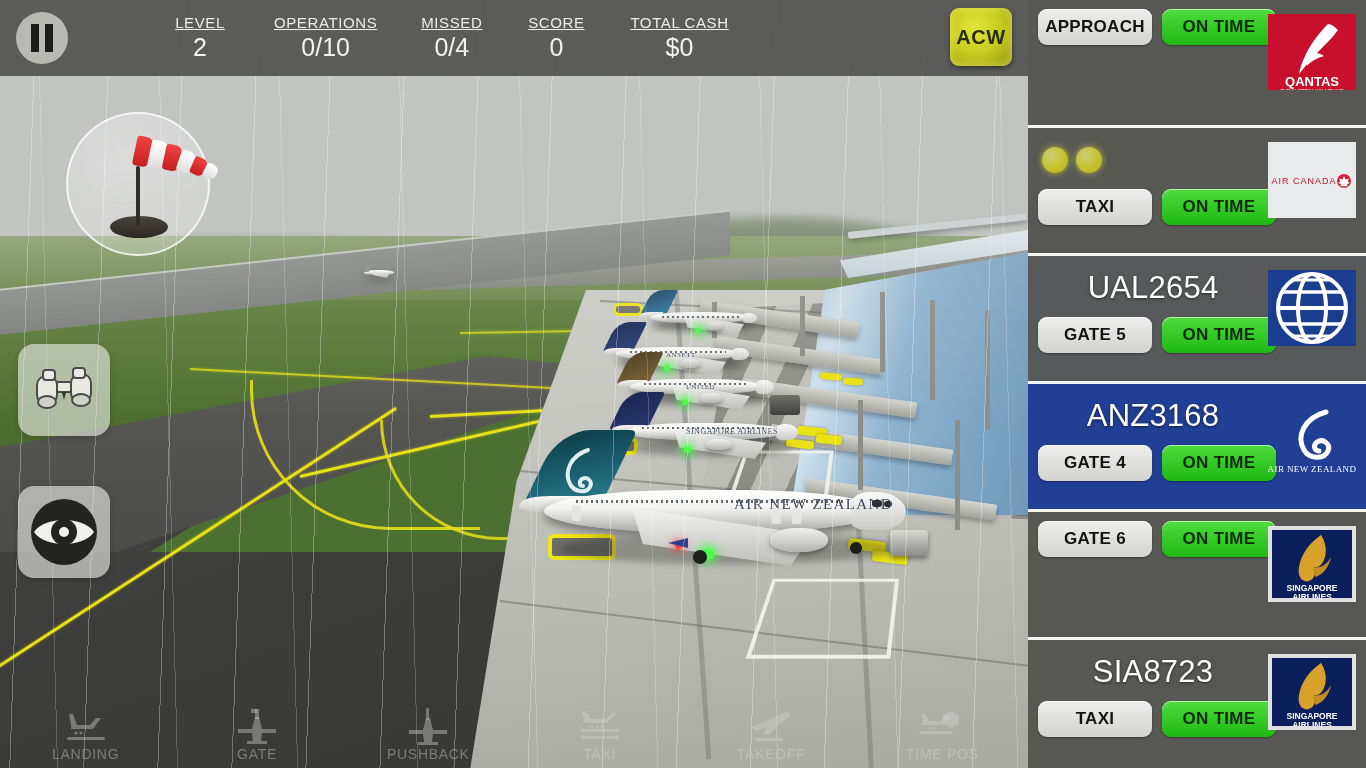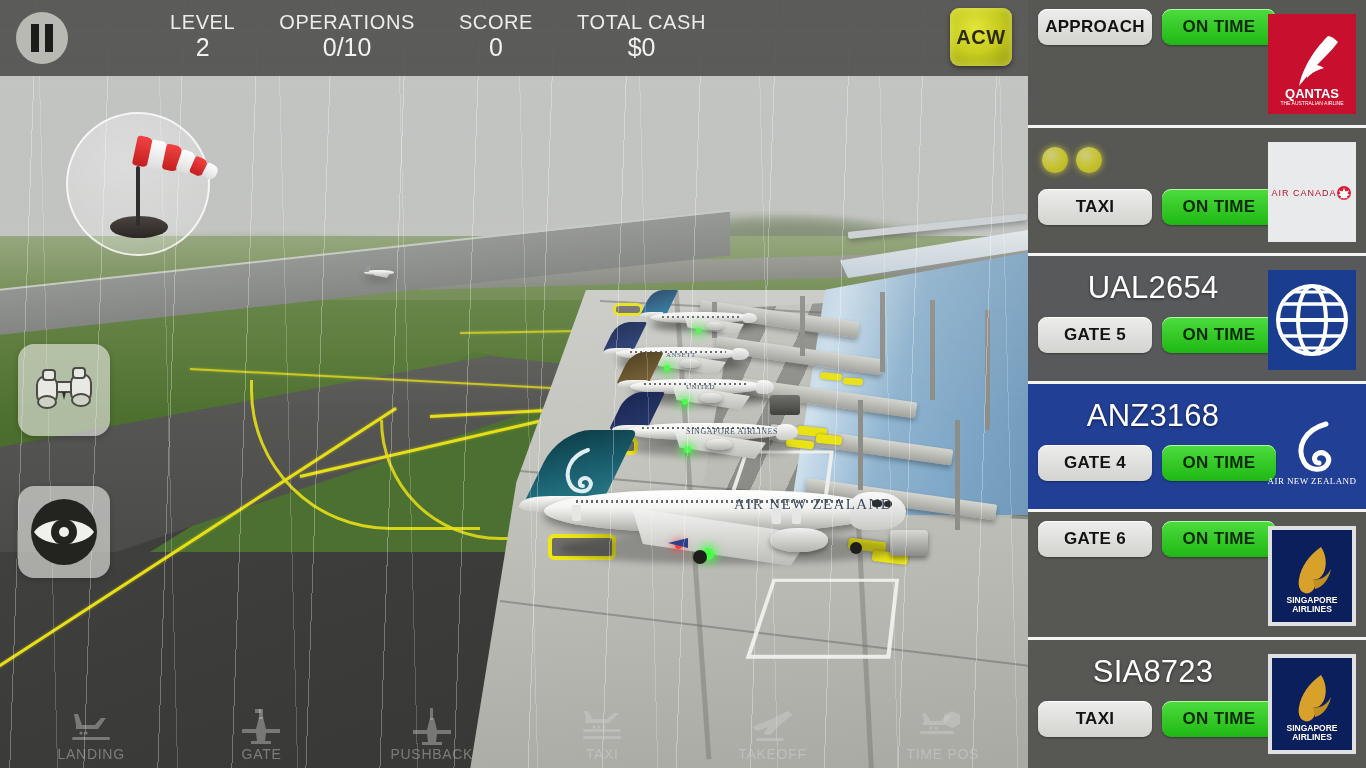--- a/index.html
+++ b/index.html
@@ -180,21 +180,21 @@
     background:rgba(76,76,74,.88); display:flex; align-items:center; z-index:30;
   }
   #pause-btn {
     width:52px; height:52px; margin-left:16px; border-radius:50%;
     background:#b9b9b4; display:flex; align-items:center; justify-content:center; gap:6px;
     cursor:pointer; flex:0 0 auto;
   }
   #pause-btn i { display:block; width:8px; height:28px; background:#1c1c1a; }
   .stats { display:flex; align-items:center; margin-left:80px; }
   .stat { text-align:center; color:#f2f2f0; padding:0 22px; min-width:104px; }
-  .stat .k { font-size:20px; letter-spacing:.6px; opacity:.96; line-height:17px; }
+  .stat .k { font-size:15px; letter-spacing:.6px; opacity:.96; line-height:17px;text-decoration:underline; }
   .stat .v { font-size:25px; line-height:30px; margin-top:1px; }
   #acw-badge {
     position:absolute; right:16px; top:8px; width:62px; height:58px; border-radius:9px;
     background: radial-gradient(circle at 40% 35%, #e2e63a 0%, #c7cc1e 48%, #8e9310 100%);
     display:flex; align-items:center; justify-content:center; cursor:pointer;
     box-shadow: inset 0 0 10px rgba(255,255,140,.55), 0 2px 5px rgba(0,0,0,.45);
   }
   #acw-badge span { font-size:20px; font-weight:bold; color:#2b2b08; letter-spacing:.5px; }
 
   
@@ -214,21 +214,21 @@
     position:absolute; left:18px; width:92px; height:92px; border-radius:16px;
     background:rgba(236,236,232,.62); display:flex; align-items:center; justify-content:center;
     cursor:pointer; z-index:20; box-shadow:0 2px 6px rgba(0,0,0,.2);
   }
   #btn-binoculars { top:344px; }
   #btn-eye { top:486px; }
 
   
   #actions {
     position:absolute; left:0; bottom:0; width:1028px; height:95px;
-    display:flex; align-items:flex-end; z-index:25; pointer-events:none;padding-left:6px;
+    display:flex; align-items:flex-end; z-index:25; pointer-events:none;
   }
   .act {
     flex:1; text-align:center; color:rgba(215,215,212,.42); pointer-events:auto; cursor:pointer;
     padding-bottom:6px; position:relative;
   }
   .act .ico { height:48px; display:flex; align-items:flex-end; justify-content:center; }
   .act .ico svg { fill: rgba(208,208,204,.42); }
   .act .lbl { font-size:14px; line-height:15px; letter-spacing:.7px; }
 
   
@@ -263,21 +263,21 @@
     background: linear-gradient(180deg,#ededeb,#d3d3d0);
     box-shadow: inset 0 1px 0 rgba(255,255,255,.9), 0 1px 2px rgba(0,0,0,.35);
     font-weight: bold;
   }
   .pill.ontime {
     background: linear-gradient(180deg,#4ddc3e,#1fb813);
     box-shadow: inset 0 1px 0 rgba(200,255,190,.8), 0 1px 2px rgba(0,0,0,.35);
     font-weight:bold; color:#0a2a07;
   }
   .logo {
-    position:absolute; right:10px; top:14px; width:88px; height:100px;
+    position:absolute; right:10px; top:14px; width:88px; height:76px;
     display:flex; align-items:center; justify-content:center; overflow:hidden;
   }
   .logo-qantas { background:#c8102e; }
   .logo-ac { background:#e9eaec; }
   .logo-ual { background:#1a3d8f; }
   .logo-anz { background:transparent; }
   .logo-sia { background:#0b1f5c; border:4px solid #dfe0e2; }
 </style>
 </head>
 <body>
@@ -483,20 +483,24 @@
     <div class="stats">
       <div class="stat">
         <div class="k">LEVEL</div>
         <div class="v">2</div>
       </div>
       <div class="stat">
         <div class="k">OPERATIONS</div>
         <div class="v">0/10</div>
       </div>
       <div class="stat">
+        <div class="k">MISSED</div>
+        <div class="v">0/4</div>
+      </div>
+      <div class="stat">
         <div class="k">SCORE</div>
         <div class="v">0</div>
       </div>
       <div class="stat">
         <div class="k">TOTAL CASH</div>
         <div class="v">$0</div>
       </div>
     </div>
     <div id="acw-badge">
       <span>ACW</span>

